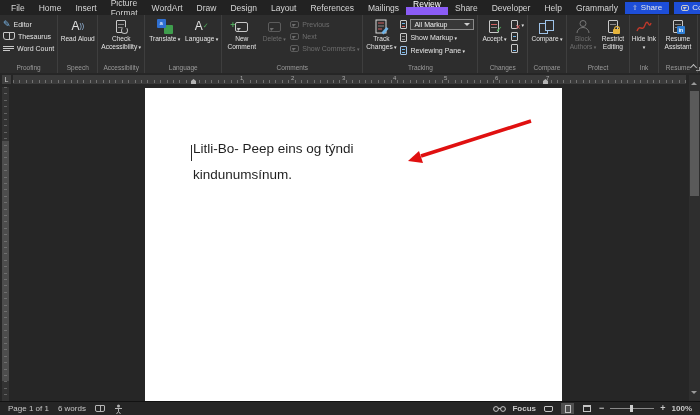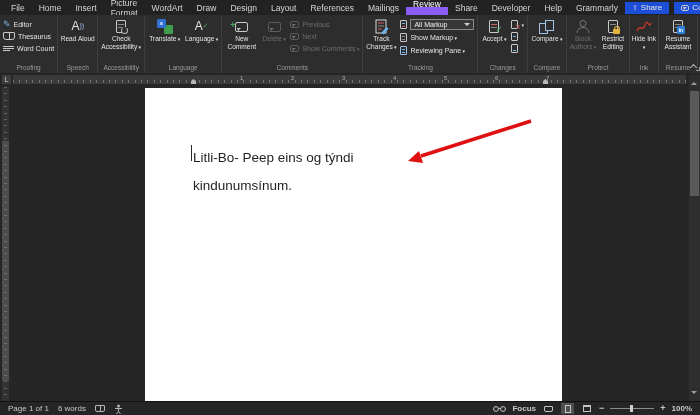--- a/index.html
+++ b/index.html
@@ -425,22 +425,22 @@
       <span class="hrnum" style="left:482px">6</span>
       <span class="hrnum" style="left:533px">7</span>
       <span class="indent" style="left:178px"></span>
       <span class="indent" style="left:530px"></span>
     </div>
 
     <div class="vruler"></div>
 
     <div class="page">
       <span class="cursor"></span>
-      <span class="dtext" style="top:62px">Litli-Bo- Peep eins og týndi</span>
-      <span class="dtext" style="top:90px">kindunumsínum.</span>
+      <span class="dtext" style="top:53px">Litli-Bo- Peep eins og týndi</span>
+      <span class="dtext" style="top:79px">kindunumsínum.</span>
       <svg class="arrow-svg" width="417" height="320" viewBox="0 0 417 320">
         <line x1="386" y1="33" x2="276" y2="68" stroke="#e01010" stroke-width="3.5"></line>
         <polygon points="263,73 274,63 278,75" fill="#e01010"></polygon>
       </svg>
     </div>
 
     <div class="scroll">
       <span class="s-up"></span>
       <span class="s-thumb"></span>
       <span class="s-dn"></span>

